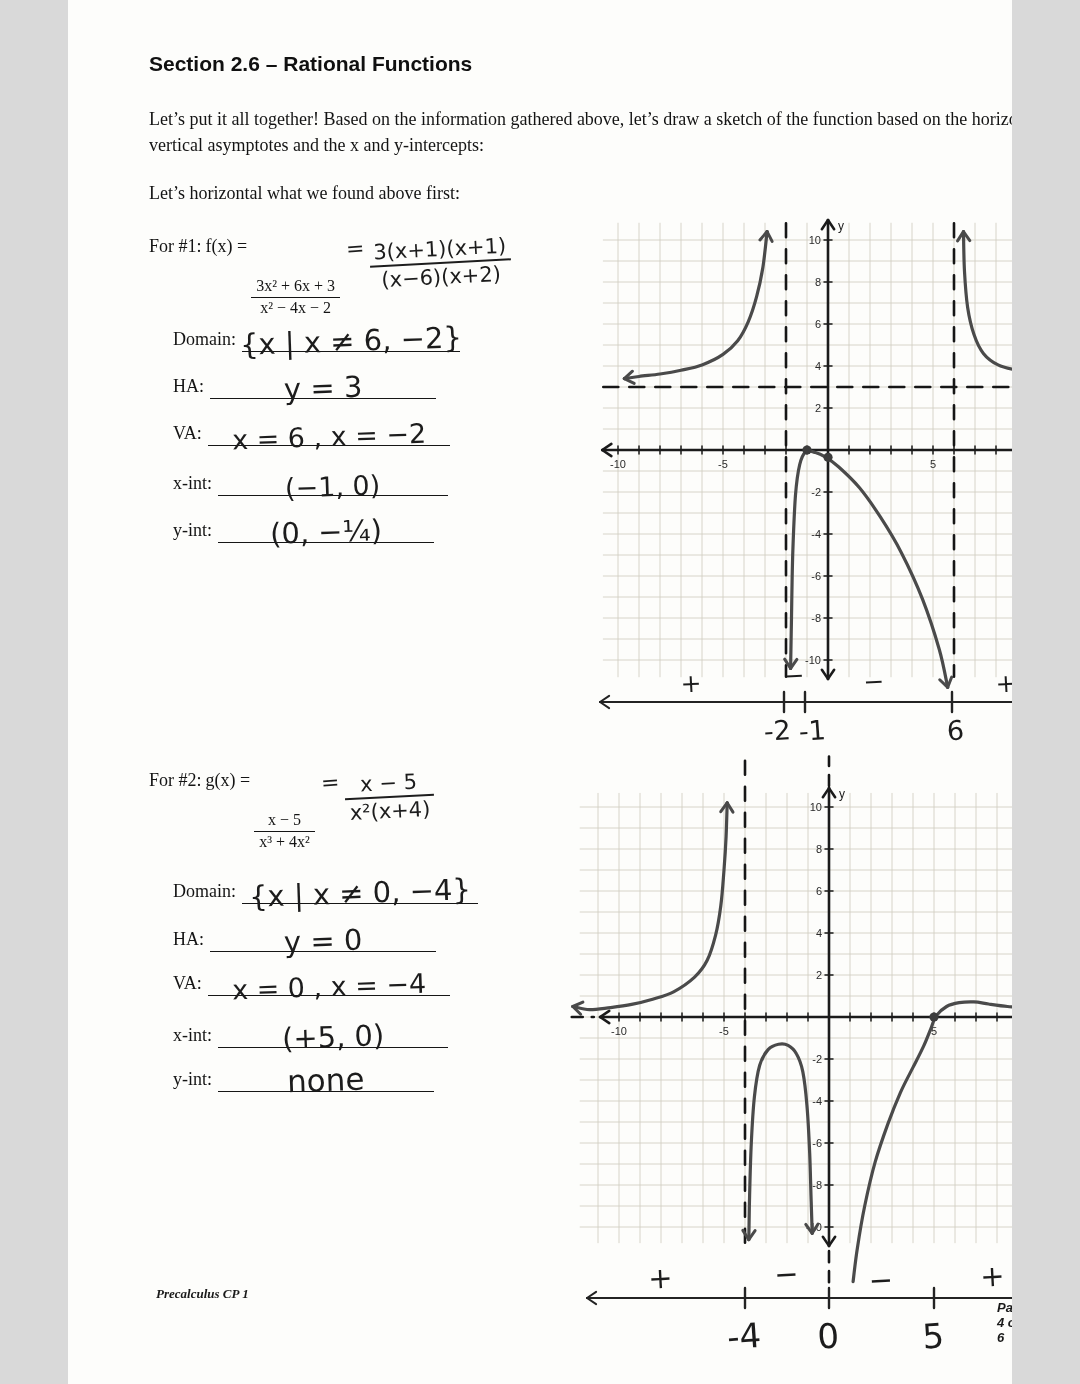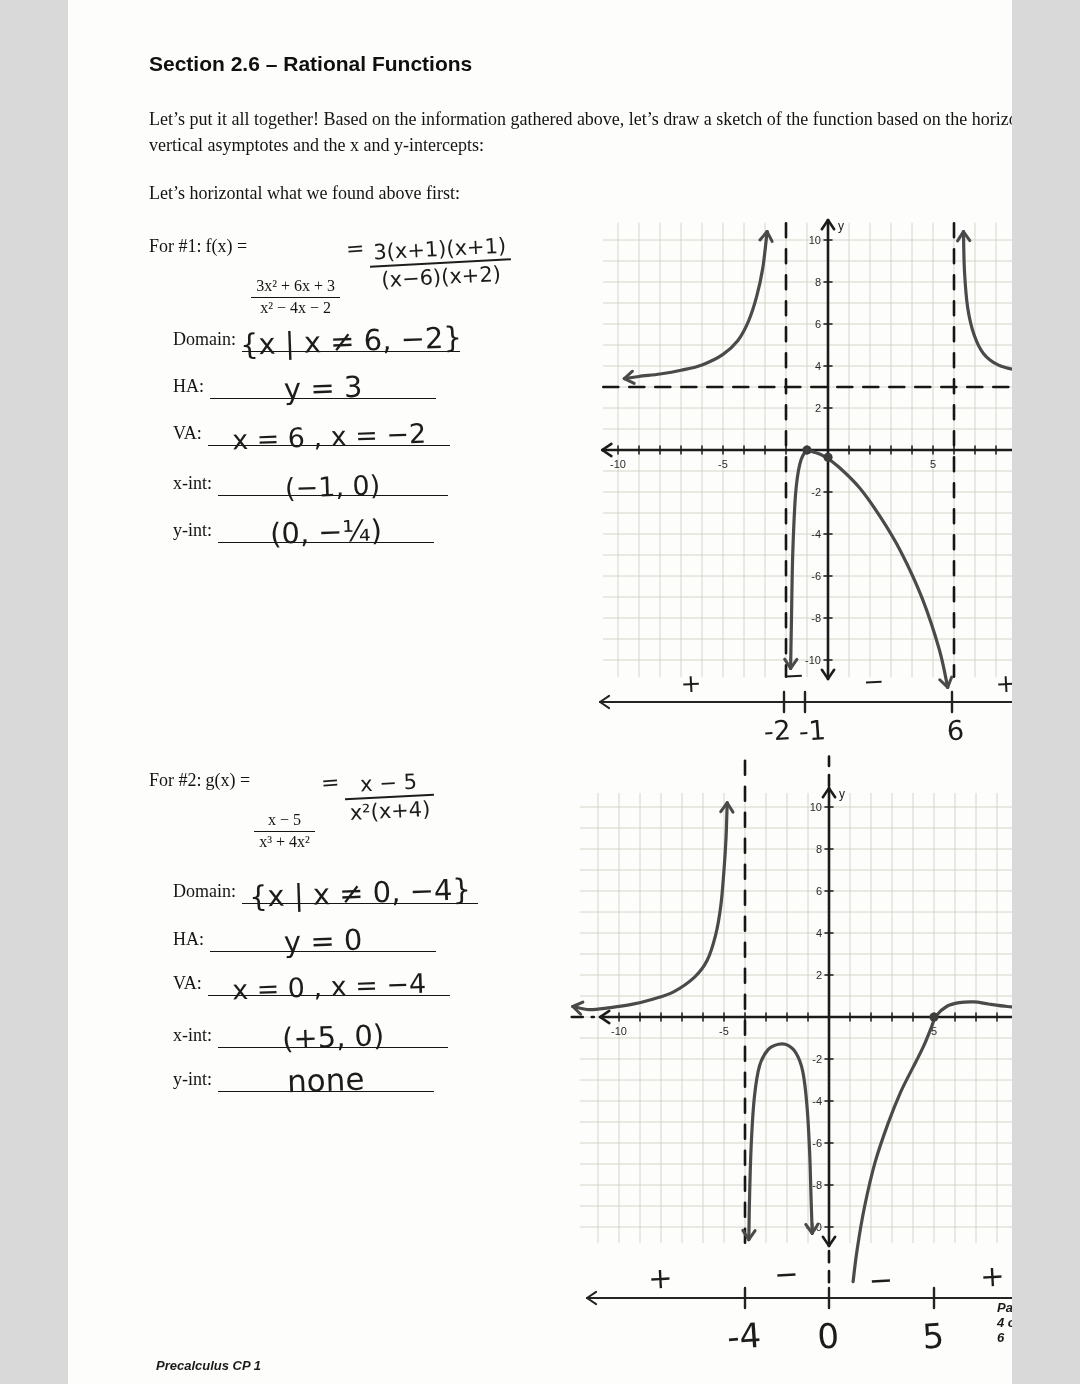--- a/index.html
+++ b/index.html
@@ -35,21 +35,21 @@
   #dom2{left:81px;top:852px;height:52px;}  #dom2 .blank{width:236px;} #dom2 .hv{font-size:29px;}
   #ha2 {left:81px;top:908px;height:44px;}  #ha2  .blank{width:226px;} #ha2 .hv{font-size:29px;}
   #va2 {left:81px;top:952px;height:44px;}  #va2  .blank{width:242px;}
   #xint2{left:81px;top:1000px;height:48px;}#xint2 .blank{width:230px;} #xint2 .hv{font-size:29px;}
   #yint2{left:81px;top:1046px;height:46px;}#yint2 .blank{width:216px;} #yint2 .hv{font-size:31px;}
   svg{position:absolute;overflow:visible;}
   #graph1{left:515px;top:208px;}
   #sign1{left:518px;top:668px;}
   #graph2{left:503px;top:755px;}
   #sign2{left:503px;top:1262px;}
-  .footL{position:absolute;left:88px;top:1358px;font-family:Liberation Sans, sans-serif;
+  .footL{position:absolute;left:88px;top:1286px;font-family:Liberation Serif, serif;
          font-style:italic;font-weight:bold;font-size:13px;color:#1a1a1a;}
   .footR{position:absolute;left:929px;top:1300px;font-family:"Liberation Sans",sans-serif;
          font-style:italic;font-weight:bold;font-size:13px;color:#1a1a1a;}
 </style>
 </head>
 <body>
 
 <div class="page">
 
   <div class="title">Section 2.6 – Rational Functions</div>

